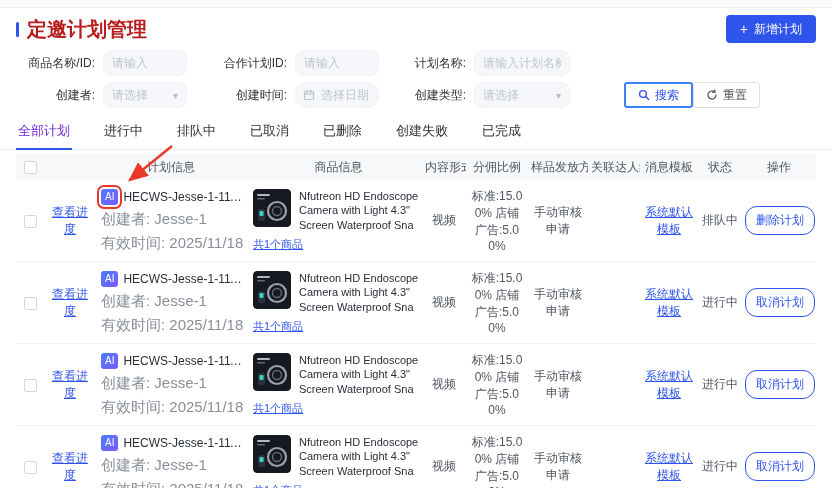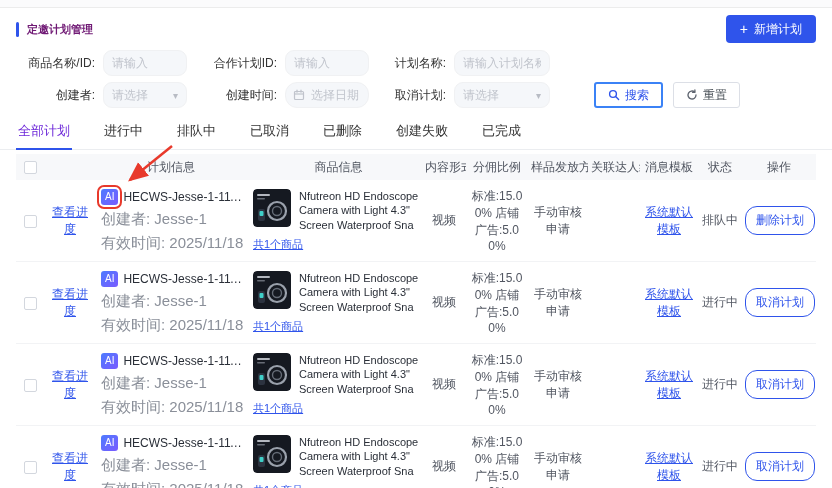--- a/index.html
+++ b/index.html
@@ -4,43 +4,43 @@
 <style>
   *{box-sizing:border-box;margin:0;padding:0}
   html,body{width:832px;height:488px;overflow:hidden}
   body{position:relative;background:#fff;color:#333;font-family:"Liberation Sans","DejaVu Sans",sans-serif;font-size:12px}
   .top-strip{height:8px;background:#fbfbfc;border-bottom:1px solid #ececec}
 
   
   .page-header{display:flex;justify-content:space-between;align-items:center;padding:7px 16px 5px}
   .title-wrap{display:flex;align-items:center;gap:8px}
   .title-bar{width:3px;height:15px;background:#2f54eb;border-radius:2px}
-  .page-title{font-size:11px;font-weight:bold;color:#701a75}
+  .page-title{font-size:20px;font-weight:bold;color:#b91c1c}
   .add-btn{display:flex;align-items:center;gap:6px;height:28px;padding:0 14px;background:#2f54eb;color:#fff;border:none;border-radius:4px;font-size:12px;cursor:pointer}
   .add-btn .plus{font-size:14px;line-height:1}
 
   
   .filters{padding:2px 16px 6px}
   .filter-row{display:flex;align-items:center;margin-bottom:6px}
-  .filter-item{display:flex;align-items:center;margin-right:22px}
+  .filter-item{display:flex;align-items:center;margin-right:32px}
   .f-label{text-align:right;margin-right:8px;white-space:nowrap;color:#333}
   .f-label.w1{width:79px}.f-label.w2{width:68px}.f-label.w3{width:55px}
   .f-input,.f-select{height:26px;background:#f5f7fa;border:1px solid #f0f1f3;border-radius:9px;font-size:12px;padding:0 8px;color:#333}
   .f-input{width:84px}
   .f-input.wide{width:96px}
   .f-input::placeholder{color:#c0c4cc}
   .f-select{display:flex;align-items:center;justify-content:space-between;width:84px;cursor:pointer}
   .f-select.wide{width:96px}
   .f-select .ph{color:#c0c4cc}
   .f-select .chev{color:#b8bcc4;font-size:10px;margin-left:4px}
   .f-date{display:flex;align-items:center;gap:6px;width:84px;height:26px;background:#f5f7fa;border:1px solid #f0f1f3;border-radius:12px;padding:0 7px;cursor:pointer}
   .f-date .ph{color:#c0c4cc}
   .btn{display:flex;align-items:center;gap:5px;height:26px;padding:0 12px;border-radius:3px;font-size:12px;cursor:pointer;background:#fff}
   .btn.search{border:2px solid #3b82f6;color:#2f54eb;margin-left:22px}
-  .btn.reset{border:1px solid #dcdfe6;color:#4e5ius969;color:#495057;margin-left:10px}
+  .btn.reset{border:1px solid #dcdfe6;color:#4e5ius969;color:#495057;}
 
   
   .tabs{display:flex;gap:30px;padding:0 16px;border-bottom:1px solid #ebedf0;height:30px;align-items:flex-end}
   .tab{padding:4px 2px 8px;font-size:13px;color:#333;cursor:pointer;border-bottom:2px solid transparent;margin-bottom:-1px;white-space:nowrap}
   .tab.active{color:#6d28d9;border-bottom-color:#2f54eb}
 
   
   table{width:800px;margin:4px 16px 0;border-collapse:collapse;table-layout:fixed;font-size:12px}
   thead th{background:#f7f8fa;color:#515661;font-weight:500;height:26px;padding:0 3px;text-align:center;white-space:nowrap;overflow:hidden}
   thead th.th-prod{text-align:center;padding-left:12px}
@@ -108,21 +108,21 @@
         <svg width="12" height="12" viewBox="0 0 12 12">
             <rect x="1.5" y="2.5" width="9" height="8" rx="1" fill="none" stroke="#c0c4cc" stroke-width="1.2"></rect>
             <line x1="1.5" y1="5" x2="10.5" y2="5" stroke="#c0c4cc" stroke-width="1.2"></line>
             <line x1="4" y1="1.2" x2="4" y2="3.2" stroke="#c0c4cc" stroke-width="1.2" stroke-linecap="round"></line>
             <line x1="8" y1="1.2" x2="8" y2="3.2" stroke="#c0c4cc" stroke-width="1.2" stroke-linecap="round"></line>
           </svg>
         <span class="ph">选择日期</span>
       </div>
     </div>
     <div class="filter-item">
-      <span class="f-label w3">取消计划:</span>
+      <span class="f-label w3">创建类型:</span>
       <div class="f-select wide">
         <span class="ph">请选择</span>
         <span class="chev">▾</span>
       </div>
     </div>
     <button class="btn search">
       <svg width="12" height="12" viewBox="0 0 12 12">
           <circle cx="5" cy="5" r="3.4" fill="none" stroke="#2f54eb" stroke-width="1.4"></circle>
           <line x1="7.6" y1="7.6" x2="10.6" y2="10.6" stroke="#2f54eb" stroke-width="1.4" stroke-linecap="round"></line>
         </svg>

